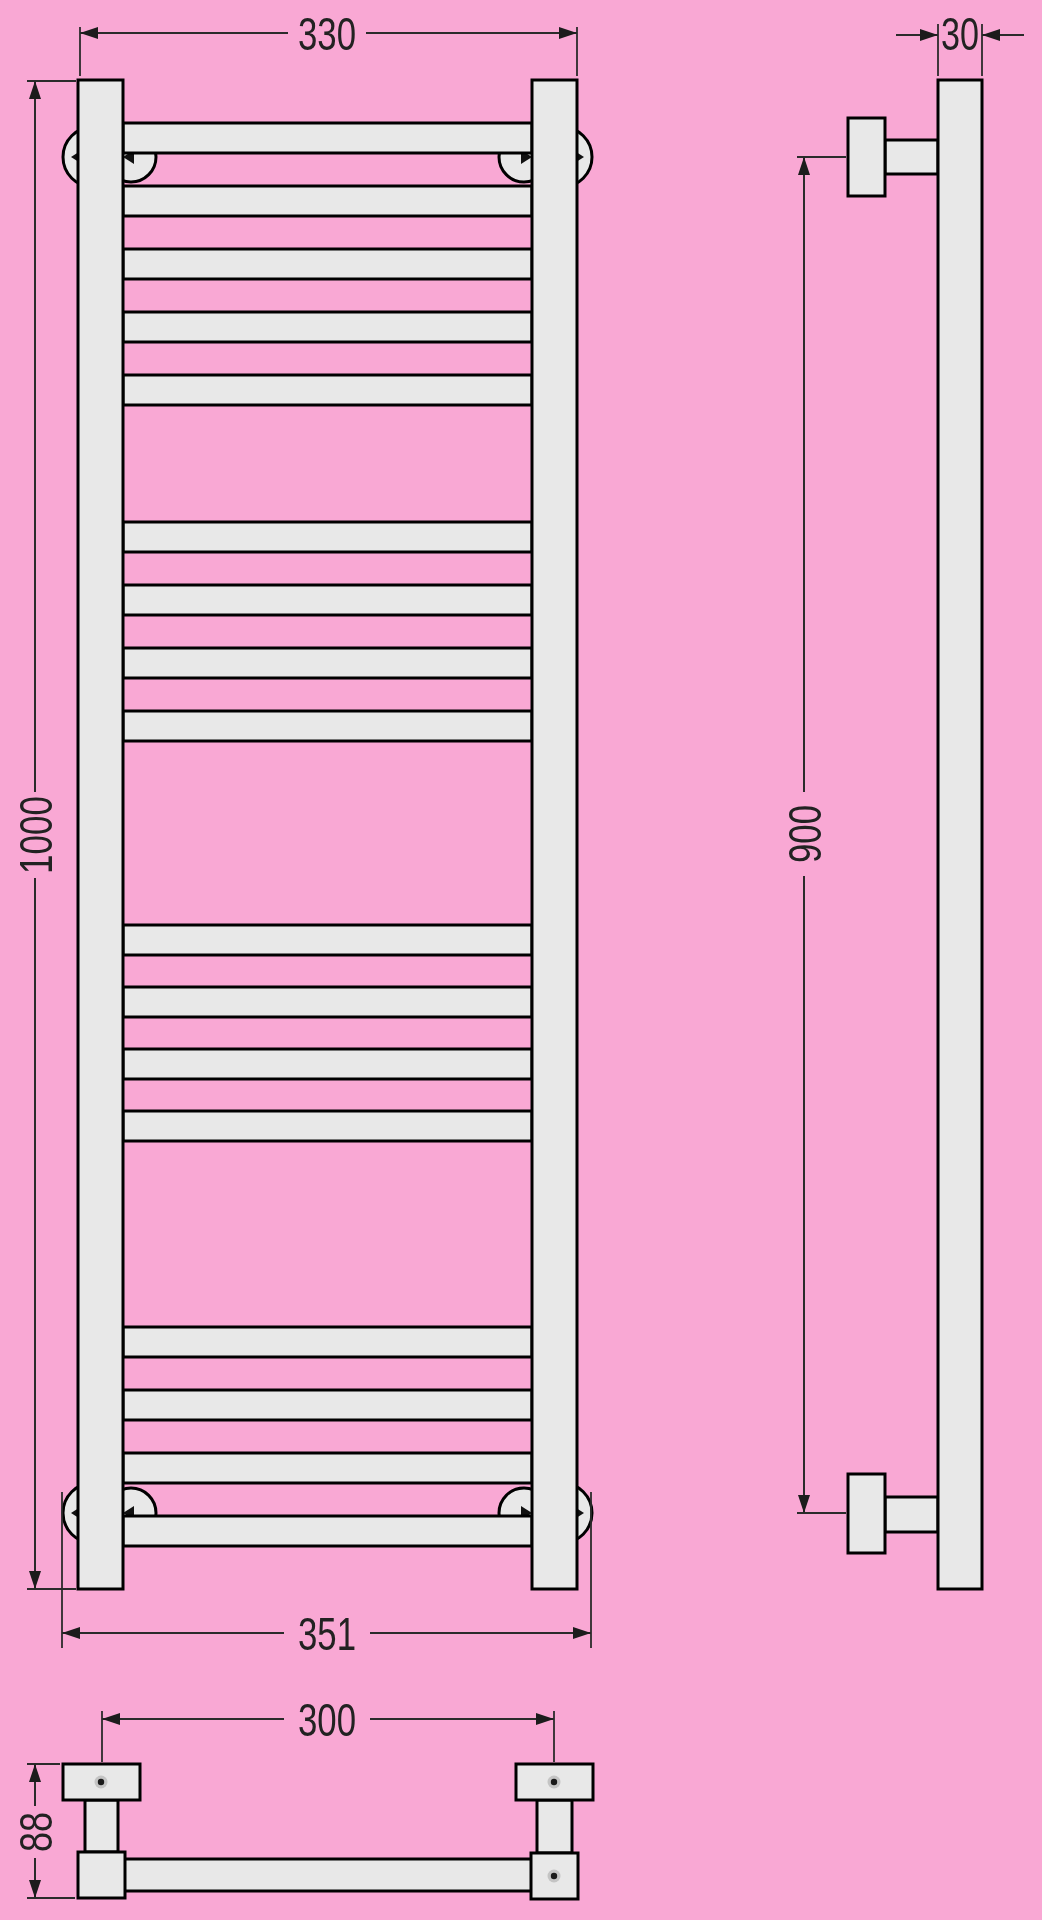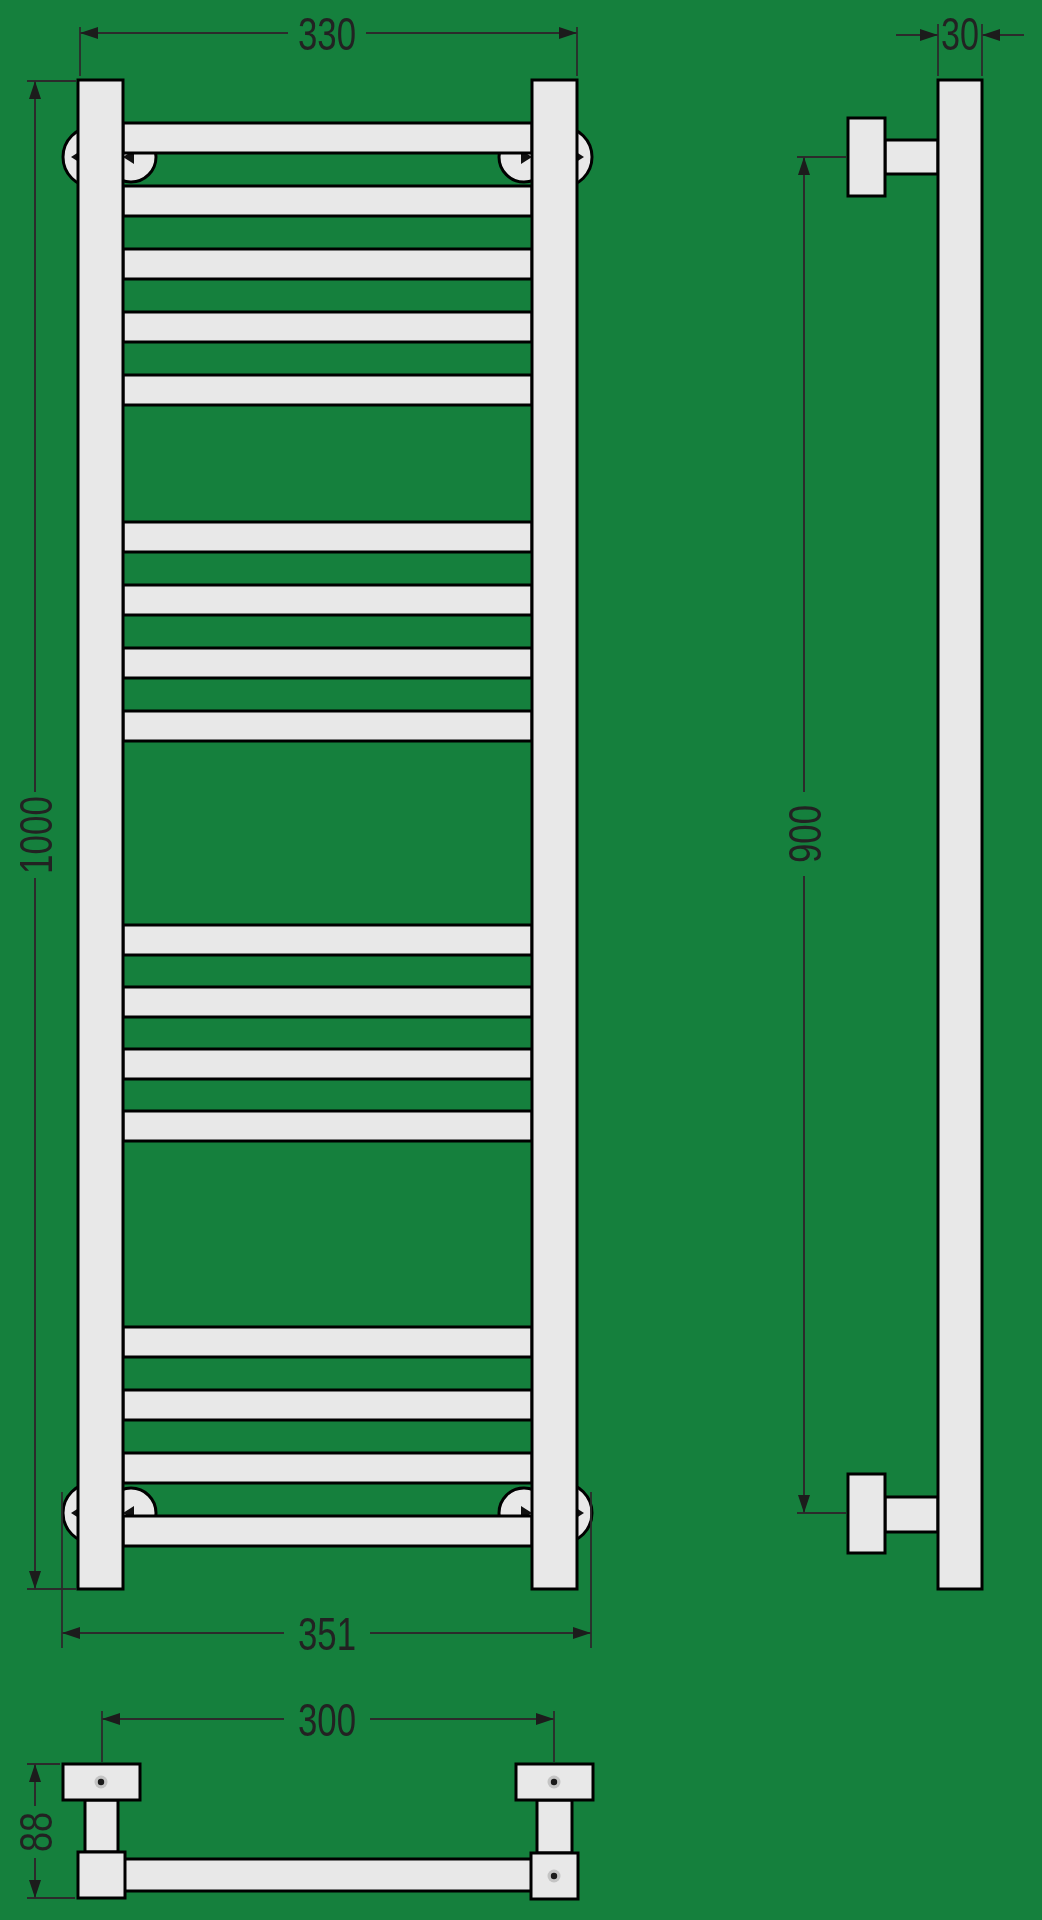--- a/index.html
+++ b/index.html
@@ -1,16 +1,16 @@
 <!DOCTYPE html>
 <html><head>
 <meta charset="utf-8">
 <style>
   html,body{margin:0;padding:0;background:#fff;}
-  .canvas{position:relative;width:1042px;height:1920px;background:#15803d;overflow:hidden;
+  .canvas{position:relative;width:1042px;height:1920px;background:#f9a8d4;overflow:hidden;
           font-family:"Liberation Sans", sans-serif;}
   svg{display:block;}
   .part{fill:#e8e8e8;stroke:#000000;stroke-width:3;}
   .dimline{stroke:#2b2b2b;stroke-width:2;fill:none;}
   .extline{stroke:#2b2b2b;stroke-width:1.8;fill:none;}
   .arrow{fill:#1c1c1c;stroke:none;}
   .mark{fill:#111111;stroke:none;}
   .dimtext{font-family:"Liberation Sans", sans-serif;font-size:46px;fill:#222222;}
 </style>
 </head>

